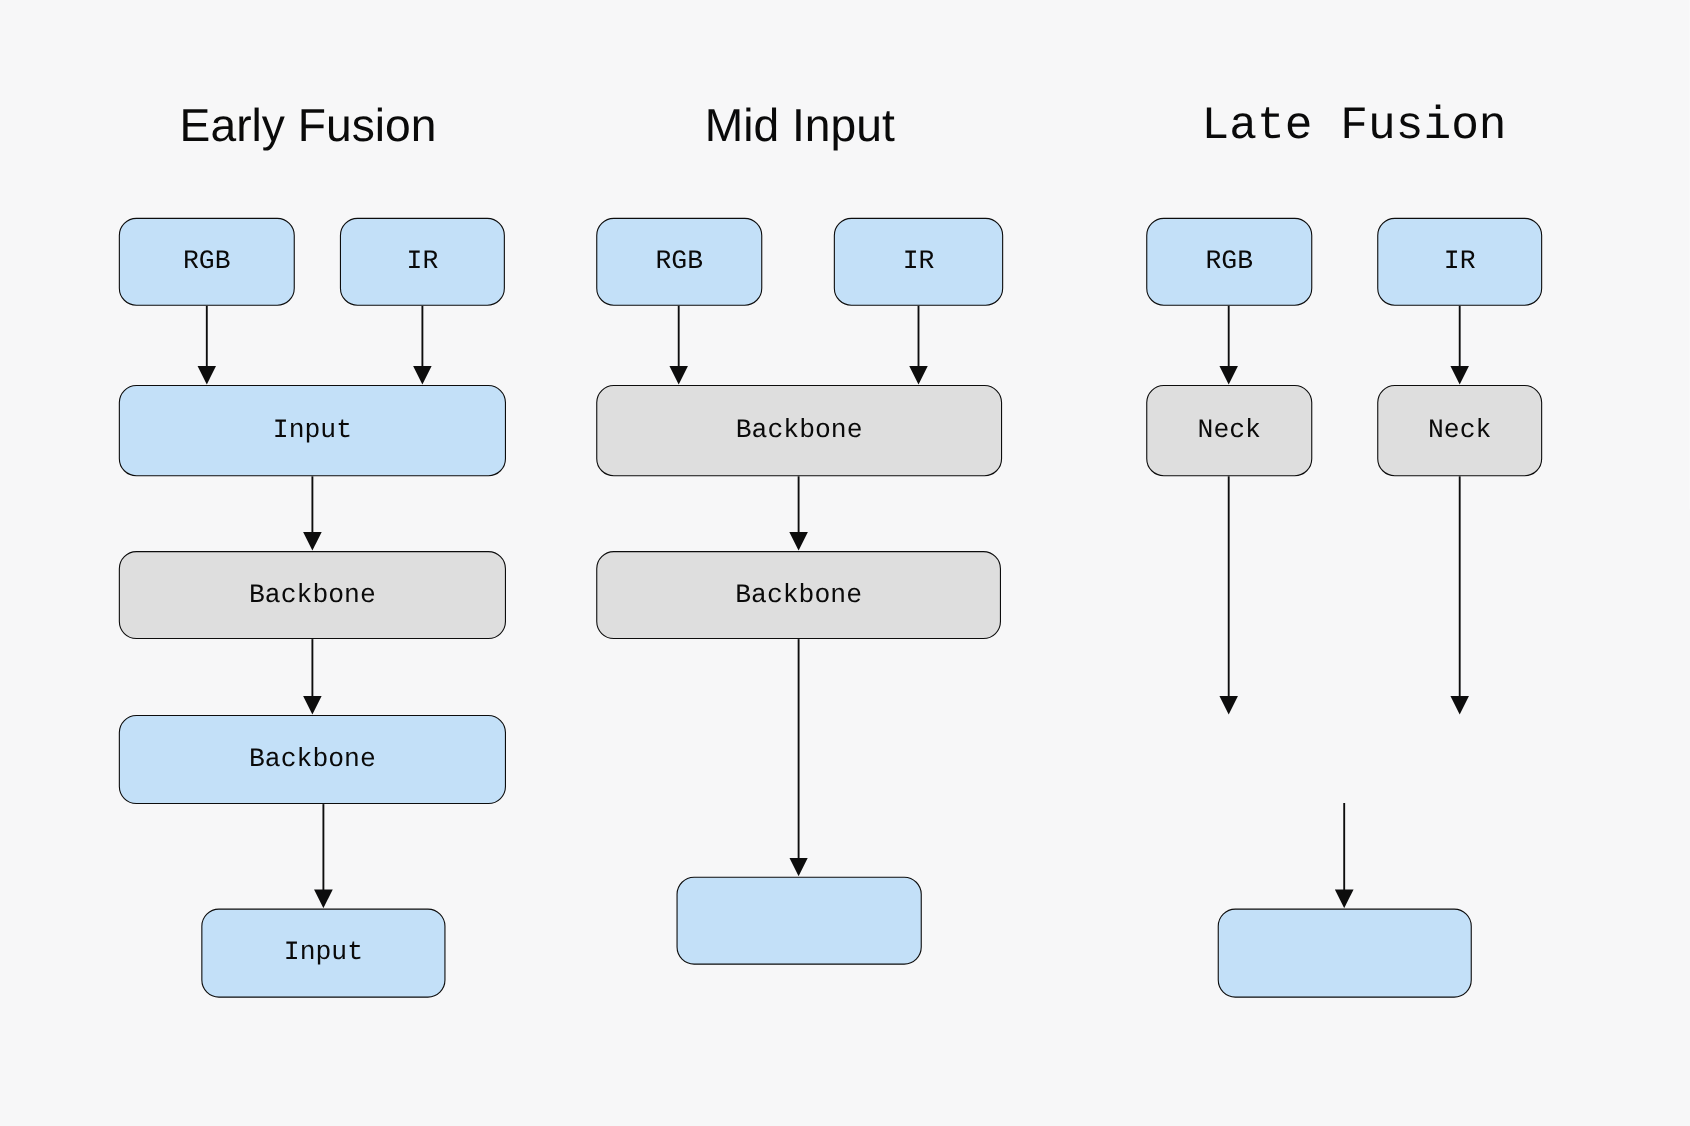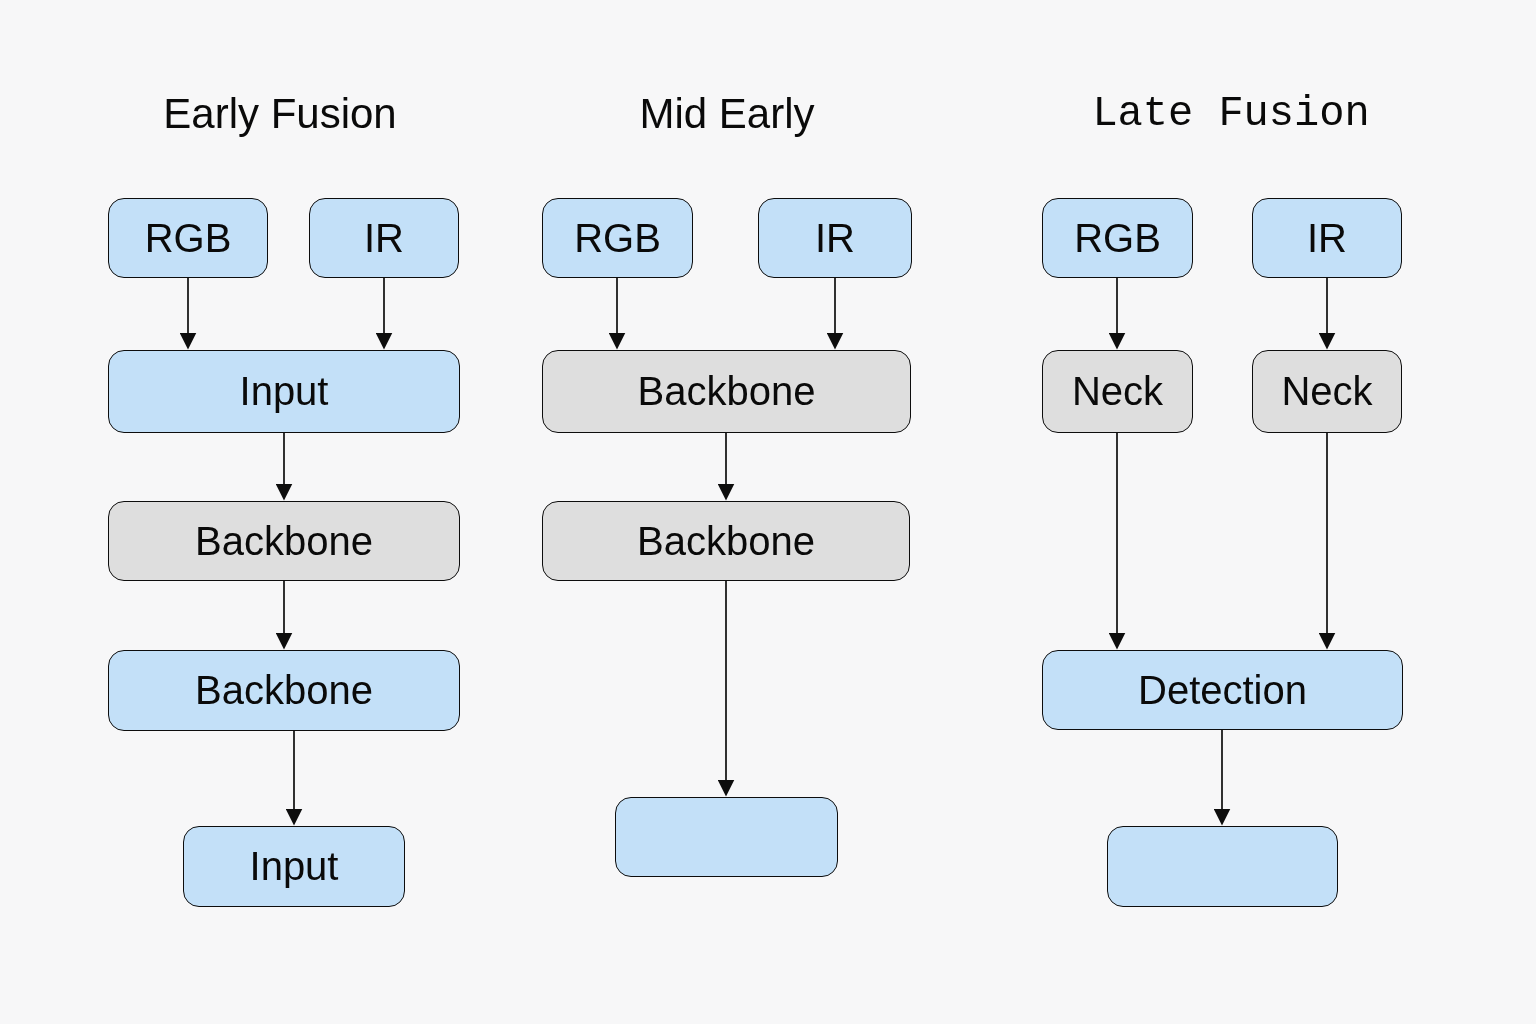--- a/index.html
+++ b/index.html
@@ -45,23 +45,24 @@
     box-sizing: border-box;
     border: 1.8px solid var(--stroke, #0d0d0d);
     border-radius: 16px;
     display: flex;
     align-items: center;
     justify-content: center;
   }
   .node.blue { background: var(--blue, #c3e0f8); }
   .node.gray { background: var(--gray, #dedede); }
   .node-label {
-    font-size: 40px;
+    font-size: 24px;
     color: var(--text, #0a0a0a);
     white-space: nowrap;
+    font-family: Liberation Mono, monospace;
   }
 </style>
 </head>
 <body>
 
 <div class="stage">
   <svg class="edges" viewBox="0 0 1536 1024" xmlns="http://www.w3.org/2000/svg">
     <defs>
       <marker id="arrowhead" viewBox="0 0 10 10" refX="8.5" refY="5" markerWidth="10" markerHeight="10" orient="auto">
         <path d="M 0 0 L 10 5 L 0 10 z" fill="#0d0d0d"></path>
@@ -95,21 +96,21 @@
       </div>
       <div class="node gray" style="left: 108px; top: 501px; width: 352px; height: 80px;">
         <span class="node-label">Backbone</span>
       </div>
       <div class="node blue" style="left: 108px; top: 650px; width: 352px; height: 81px;">
         <span class="node-label">Backbone</span>
       </div>
       <div class="node blue" style="left: 183px; top: 826px; width: 222px; height: 81px;">
         <span class="node-label">Input</span>
       </div>
-      <div class="col-title" style="left: 727px; top: 90px;">Mid Early</div>
+      <div class="col-title" style="left: 727px; top: 90px;">Mid Input</div>
       <div class="node blue" style="left: 542px; top: 198px; width: 151px; height: 80px;">
         <span class="node-label">RGB</span>
       </div>
       <div class="node blue" style="left: 758px; top: 198px; width: 154px; height: 80px;">
         <span class="node-label">IR</span>
       </div>
       <div class="node gray" style="left: 542px; top: 350px; width: 369px; height: 83px;">
         <span class="node-label">Backbone</span>
       </div>
       <div class="node gray" style="left: 542px; top: 501px; width: 368px; height: 80px;">
@@ -124,20 +125,17 @@
       </div>
       <div class="node blue" style="left: 1252px; top: 198px; width: 150px; height: 80px;">
         <span class="node-label">IR</span>
       </div>
       <div class="node gray" style="left: 1042px; top: 350px; width: 151px; height: 83px;">
         <span class="node-label">Neck</span>
       </div>
       <div class="node gray" style="left: 1252px; top: 350px; width: 150px; height: 83px;">
         <span class="node-label">Neck</span>
       </div>
-      <div class="node blue" style="left: 1042px; top: 650px; width: 361px; height: 80px;">
-        <span class="node-label">Detection</span>
-      </div>
       <div class="node blue" style="left: 1107px; top: 826px; width: 231px; height: 81px;">
         <span class="node-label"></span>
       </div>
     </div>
 </div>
 
 </body></html>

